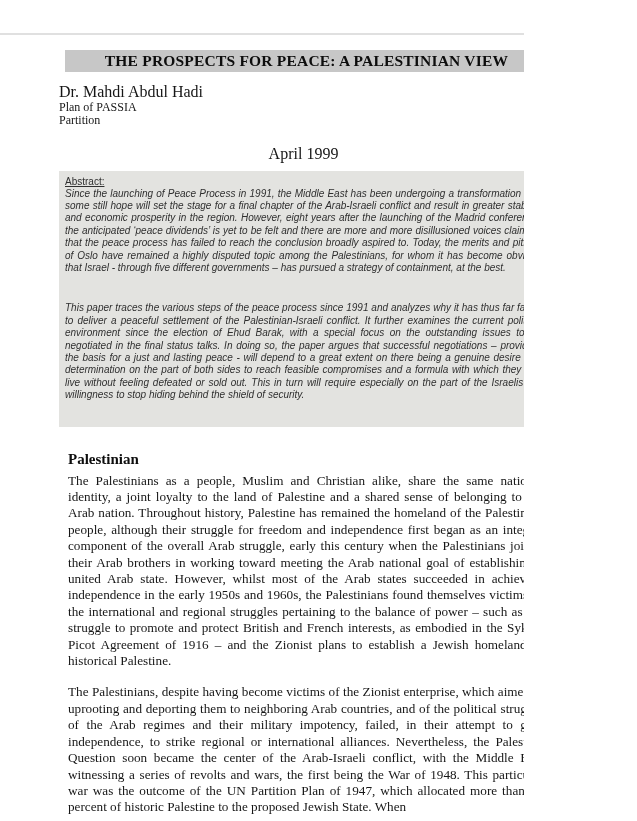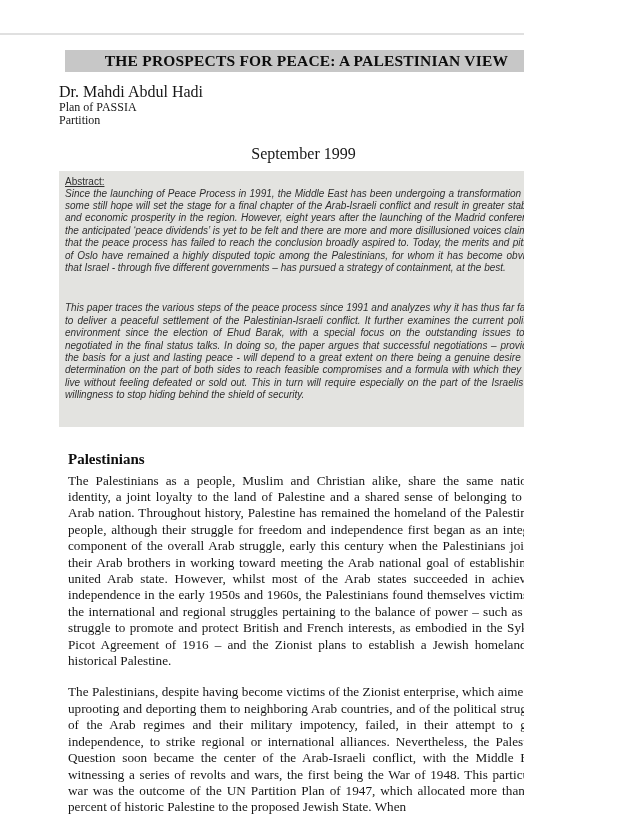--- a/index.html
+++ b/index.html
@@ -106,27 +106,27 @@
     <div class="title-bar">
       <h1>THE PROSPECTS FOR PEACE: A PALESTINIAN VIEW</h1>
     </div>
 
     <div class="author-block">
       <div class="author-name">Dr. Mahdi Abdul Hadi</div>
       <div class="author-affiliation">Plan of PASSIA</div>
       <div class="author-location">Partition</div>
     </div>
 
-    <div class="date">September 1999</div>
+    <div class="date">April 1999</div>
 
     <div class="abstract">
       <div class="abstract-heading">Abstract:</div>
       <p class="abstract-para">Since the launching of Peace Process in 1991, the Middle East has been undergoing a transformation that some still hope will set the stage for a final chapter of the Arab-Israeli conflict and result in greater stability and economic prosperity in the region. However, eight years after the launching of the Madrid conference, the anticipated ‘peace dividends’ is yet to be felt and there are more and more disillusioned voices claiming that the peace process has failed to reach the conclusion broadly aspired to. Today, the merits and pitfalls of Oslo have remained a highly disputed topic among the Palestinians, for whom it has become obvious that Israel - through five different governments – has pursued a strategy of containment, at the best.</p>
       <p class="abstract-para">This paper traces the various steps of the peace process since 1991 and analyzes why it has thus far failed to deliver a peaceful settlement of the Palestinian-Israeli conflict. It further examines the current political environment since the election of Ehud Barak, with a special focus on the outstanding issues to be negotiated in the final status talks. In doing so, the paper argues that successful negotiations – providing the basis for a just and lasting peace - will depend to a great extent on there being a genuine desire and determination on the part of both sides to reach feasible compromises and a formula with which they can live without feeling defeated or sold out. This in turn will require especially on the part of the Israelis the willingness to stop hiding behind the shield of security.</p>
     </div>
 
-    <h2 class="section-heading">Palestinians</h2>
+    <h2 class="section-heading">Palestinian</h2>
 
     <p class="body-para">The Palestinians as a people, Muslim and Christian alike, share the same national identity, a joint loyalty to the land of Palestine and a shared sense of belonging to the Arab nation. Throughout history, Palestine has remained the homeland of the Palestinian people, although their struggle for freedom and independence first began as an integral component of the overall Arab struggle, early this century when the Palestinians joined their Arab brothers in working toward meeting the Arab national goal of establishing a united Arab state. However, whilst most of the Arab states succeeded in achieving independence in the early 1950s and 1960s, the Palestinians found themselves victims of the international and regional struggles pertaining to the balance of power – such as the struggle to promote and protect British and French interests, as embodied in the Sykes-Picot Agreement of 1916 – and the Zionist plans to establish a Jewish homeland in historical Palestine.</p>
     <p class="body-para">The Palestinians, despite having become victims of the Zionist enterprise, which aimed at uprooting and deporting them to neighboring Arab countries, and of the political struggle of the Arab regimes and their military impotency, failed, in their attempt to gain independence, to strike regional or international alliances. Nevertheless, the Palestine Question soon became the center of the Arab-Israeli conflict, with the Middle East witnessing a series of revolts and wars, the first being the War of 1948. This particular war was the outcome of the UN Partition Plan of 1947, which allocated more than 54 percent of historic Palestine to the proposed Jewish State. When</p>
 
   </div>
 </div>
 
 </body></html>

